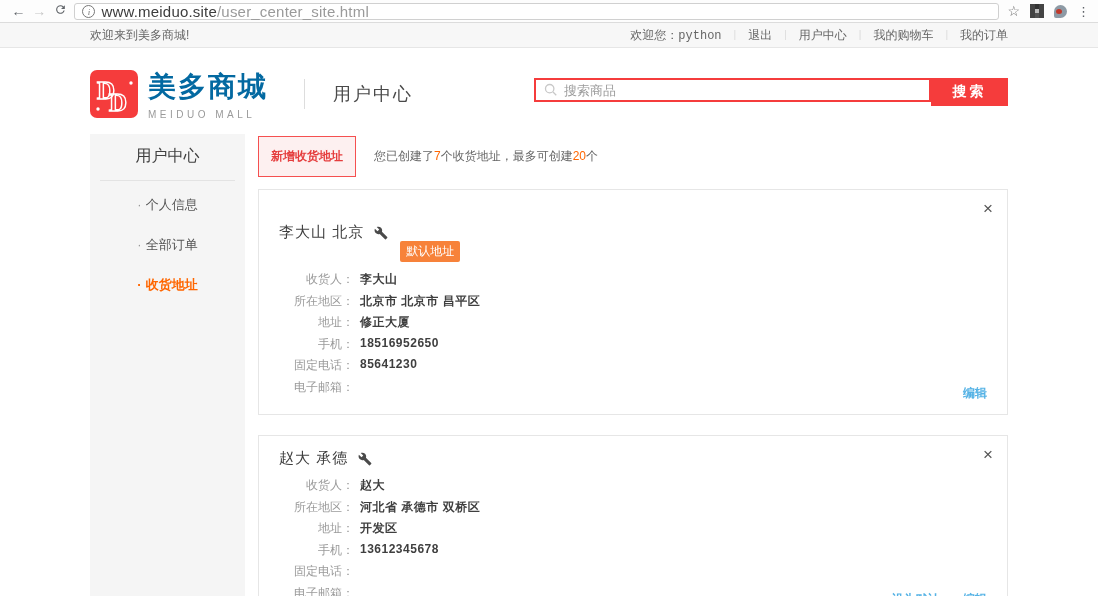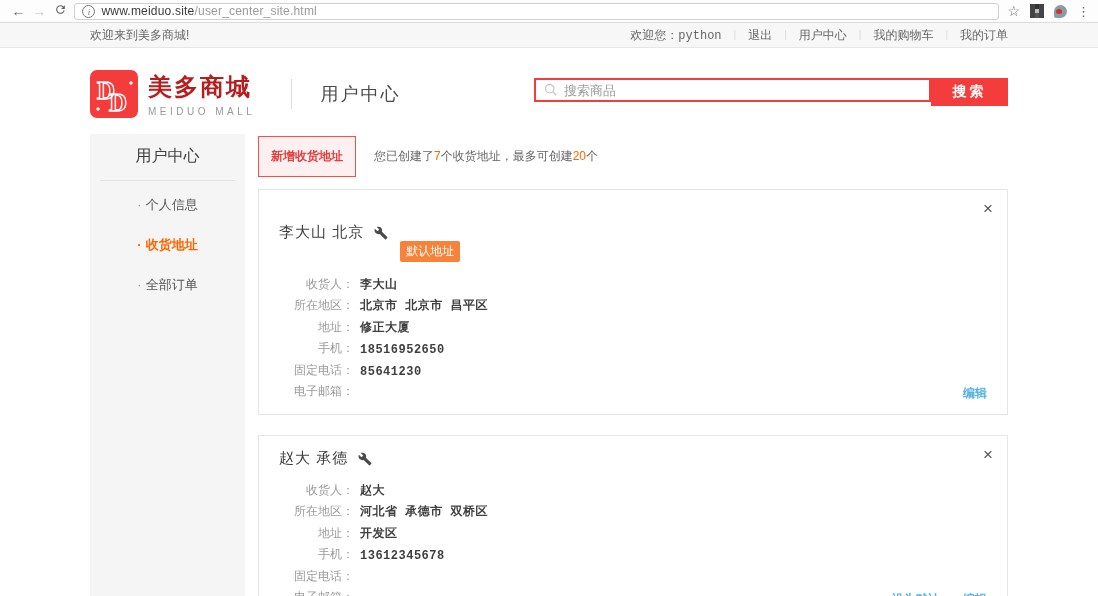--- a/index.html
+++ b/index.html
@@ -9,21 +9,21 @@
   
   .browser-bar { height:23px; background:#fdfdfd; border-bottom:1px solid #dcdcdc;
     display:flex; align-items:center; padding:0 8px; }
   .nav-ico { width:24px; text-align:center; font-size:14px; color:#5f6368; cursor:pointer; }
   .nav-ico.disabled { color:#c6c6c6; }
   .url-field { flex:0 0 auto; width:925px; height:17px; margin-left:4px; background:#fff;
     border:1px solid #d0d0d0; border-radius:3px; display:flex; align-items:center; padding:0 7px; }
   .url-info { width:13px; height:13px; border:1px solid #777; border-radius:50%;
     font-size:9px; color:#777; text-align:center; line-height:12px; font-style:italic;
     font-family:"Liberation Serif",serif; margin-right:6px; flex:0 0 13px;}
-  .url-text { font-size:12px; color:#3c3c3c; letter-spacing:.2px; white-space:nowrap;}
+  .url-text { font-size:15px; color:#3c3c3c; letter-spacing:.2px; white-space:nowrap;}
   .url-text .path { color:#9a9a9a; }
   .chrome-right { display:flex; align-items:center; margin-left:8px; gap:10px;}
   .star { font-size:14px; color:#6b6b6b; }
   .ext-qr { width:14px; height:14px; background:
       linear-gradient(90deg,#444 0 33%,transparent 33% 66%,#444 66%),
       linear-gradient(0deg,#555 0 33%,transparent 33% 66%,#333 66%);
       background-color:#bbb; }
   .ext-blob { width:13px; height:13px; border-radius:50% 50% 50% 2px; background:#8d9aa5;
       position:relative;}
   .ext-blob::after{content:"";position:absolute;left:2px;top:4px;width:6px;height:5px;border-radius:50%;background:#c0392b;}
@@ -35,21 +35,21 @@
   .utility-inner { width:918px; margin:0 90px; display:flex; justify-content:space-between; }
   .util-right { display:flex; align-items:center;font-family:Liberation Mono, monospace; }
   .util-right .sep { color:#ddd; margin:0 10px; font-size:11px; }
   .util-link { color:#666; cursor:pointer; text-decoration:none; }
 
   
   .site-header { width:918px; margin:14px 90px 8px; height:64px; position:relative;
     display:flex; align-items:center; }
   .logo-box { width:48px; height:48px; background:#f53c3c; border-radius:7px; flex:0 0 48px; }
   .brand-txt { margin-left:10px; }
-  .brand-cn { font-size:24px; font-weight:700; color:#b91c1c; letter-spacing:2px; }
+  .brand-cn { font-size:28px; font-weight:700; color:#0369a1; letter-spacing:2px; }
   .brand-en { font-size:10px; color:#9a9a9a; letter-spacing:3.5px; margin-top:3px;}
   .brand-divider { width:1px; height:30px; background:#ddd; margin:0 28px 0 36px; }
   .page-title { font-size:18px; color:#4a4a4a; letter-spacing:2px;}
   .search-wrap { position:absolute; right:0; top:16px; display:flex; }
   .search-input-wrap { width:397px; height:24px; border:2px solid #f53c3c; background:#fff;
     display:flex; align-items:center; padding:0 8px;}
   .search-input { border:none; outline:none; flex:1; font-size:13px; color:#333;
     font-family:inherit; margin-left:6px;}
   .search-input::placeholder { color:#9a9a9a; }
   .search-btn { width:77px; height:28px; background:#f53c3c; color:#fff; border:none;
@@ -76,21 +76,21 @@
   .card { border:1px solid #e6e6e6; background:#fff; position:relative;
     padding:13px 20px 14px; margin-bottom:20px; min-height:172px;}
   .card-close { position:absolute; top:10px; right:14px; border:none; background:none;
     font-size:17px; color:#555; cursor:pointer; line-height:1; font-family:inherit;}
   .card-title-row { display:flex; align-items:center; margin-bottom:9px; }
   .card-title { font-size:15px; color:#3f3f3f; letter-spacing:1px;}
   .wrench { margin-left:10px; display:inline-flex; cursor:pointer; }
   .wrench svg { width:14px; height:14px; fill:#4a4a4a; }
   .badge { margin-left:12px; background:#f7823a; color:#fff; font-size:12px;
     padding:2px 6px; border-radius:2px;margin-top:38px; }
-  .field-row { display:flex; align-items:flex-end; height:21.5px; font-size:12px;font-family:Liberation Mono, monospace; }
+  .field-row { display:flex; align-items:flex-start; height:21.5px; font-size:12px; }
   .field-label { width:75px; text-align:right; color:#9a9a9a; flex:0 0 75px; }
   .field-value { margin-left:6px; color:#3f3f3f; font-weight:700; letter-spacing:.5px;}
   .card-links { position:absolute; right:20px; bottom:12px; font-size:12px; }
   .card-links a { color:#54b2e5; cursor:pointer; text-decoration:none; margin-left:20px; font-weight:700;margin-top:33px;}
 </style>
 </head>
 <body>
 
 <div class="browser-bar">
   <div class="nav-ico">←</div>
@@ -155,22 +155,22 @@
     </div>
     <button class="search-btn">搜索</button>
   </div>
 </div>
 
 <div class="main">
   <aside class="sidebar">
     <div class="sidebar-title">用户中心</div>
     <div id="side-items">
         <div class="side-item"><span class="dot">·</span><span>个人信息</span></div>
+        <div class="side-item"><span class="dot">·</span><span>全部订单</span></div>
         <div class="side-item active"><span class="dot">·</span><span>收货地址</span></div>
-        <div class="side-item"><span class="dot">·</span><span>全部订单</span></div>
       </div>
   </aside>
 
   <section class="content">
     <div class="add-row">
       <button class="add-btn">新增收货地址</button>
       <span class="add-summary">
         <span>您已创建了</span><span class="num">7</span><span>个收货地址，最多可创建</span><span class="num">20</span><span>个</span>
       </span>
     </div>

